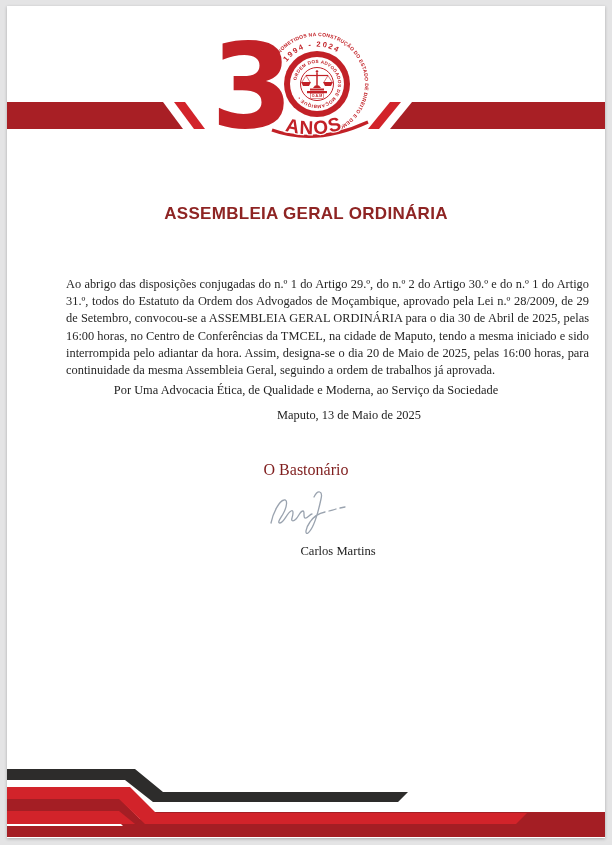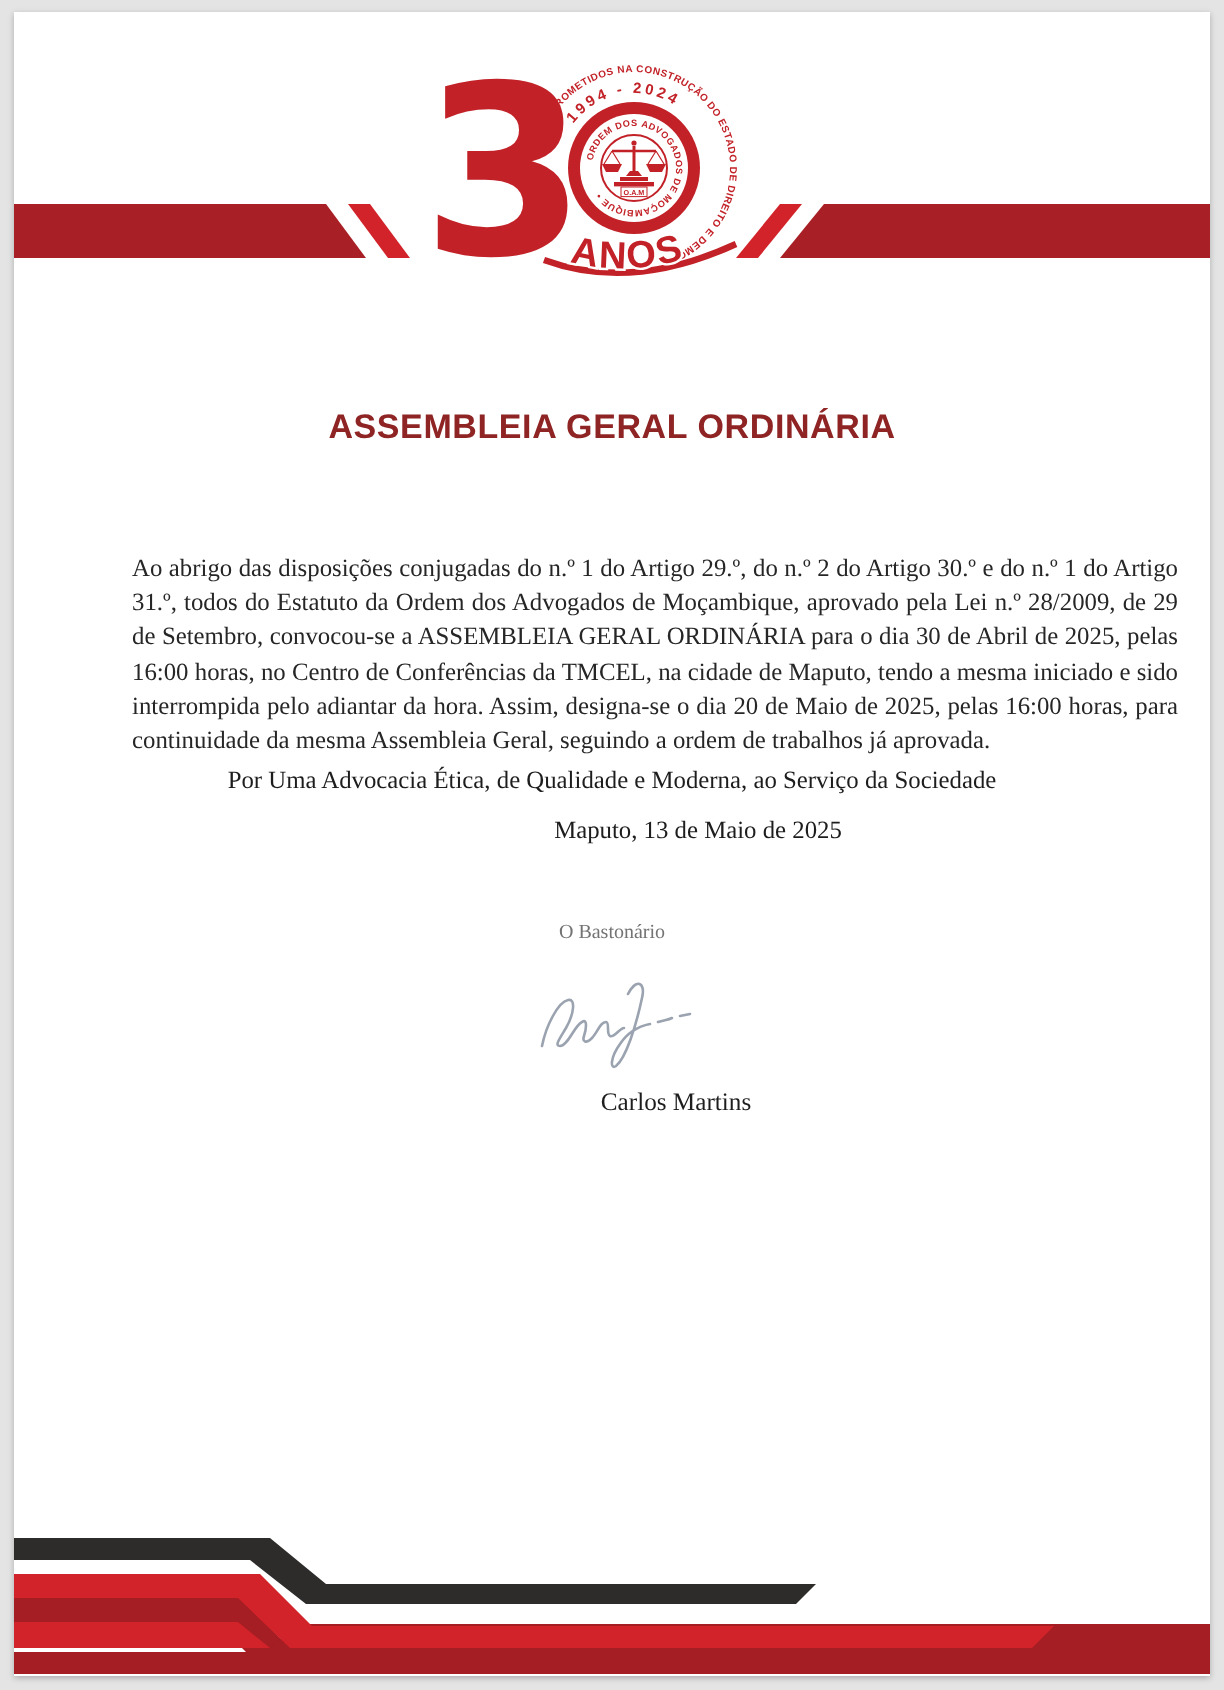--- a/index.html
+++ b/index.html
@@ -21,21 +21,21 @@
   .h2{
     top:222px;font-family:"Liberation Sans",sans-serif;font-weight:bold;
     font-size:19px;letter-spacing:.5px;color:#962521;
   }
   .body-par{
     left:39px;top:270px;width:523px;
     font-size:12.4px;line-height:17.2px;text-align:justify;color:#262626;margin-left:20px;
   }
   .slogan{top:377px;font-size:12.4px;color:#1d1d1d;}
   .placedate{top:402px;font-size:12.4px;color:#1d1d1d;padding-left:43px;}
-  .sigtitle{top:455px;font-size:10px;color:#737373;}
+  .sigtitle{top:455px;font-size:16px;color:#7f1d1d;}
   .signame{top:538px;font-size:12.6px;color:#1d1d1d;margin-left:32px;}
   .band-svg{left:0;top:96px;}
   .footer-svg{left:0;top:758px;}
   .logo-svg{left:189px;top:22px;}
   .sig-svg{left:259px;top:482px;}
 </style>
 </head>
 <body>
 
 <div class="stage">

